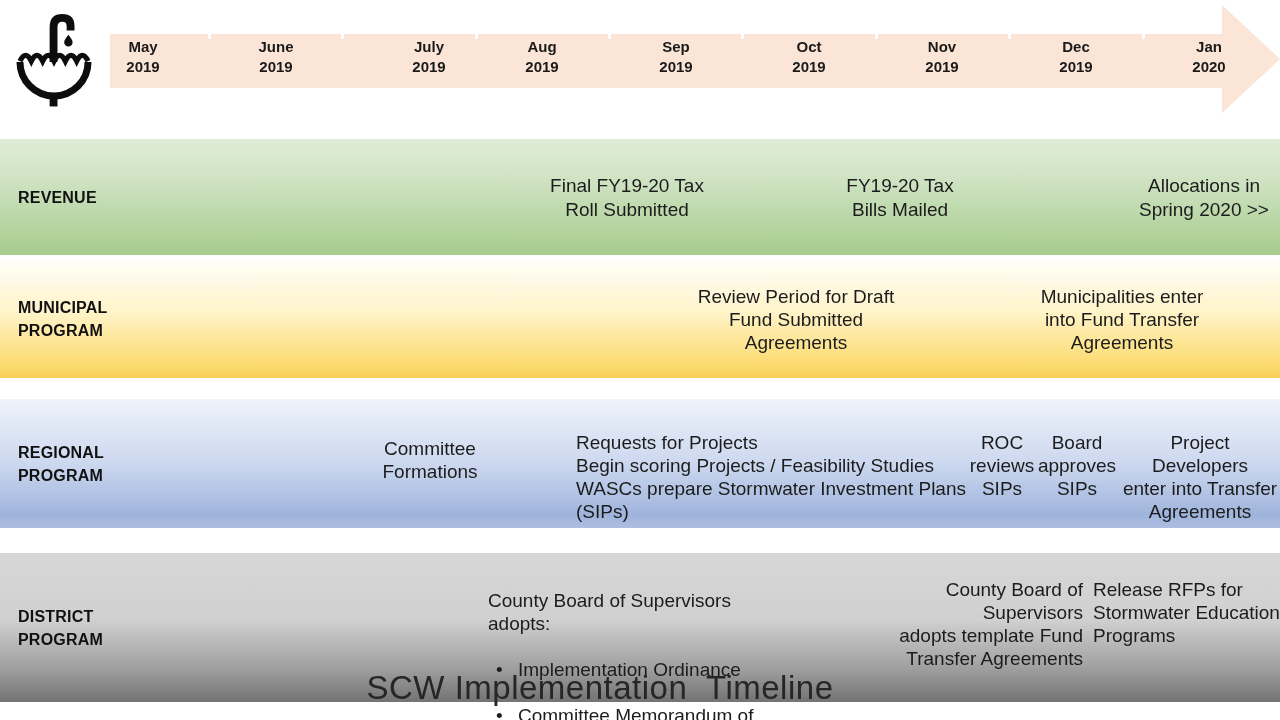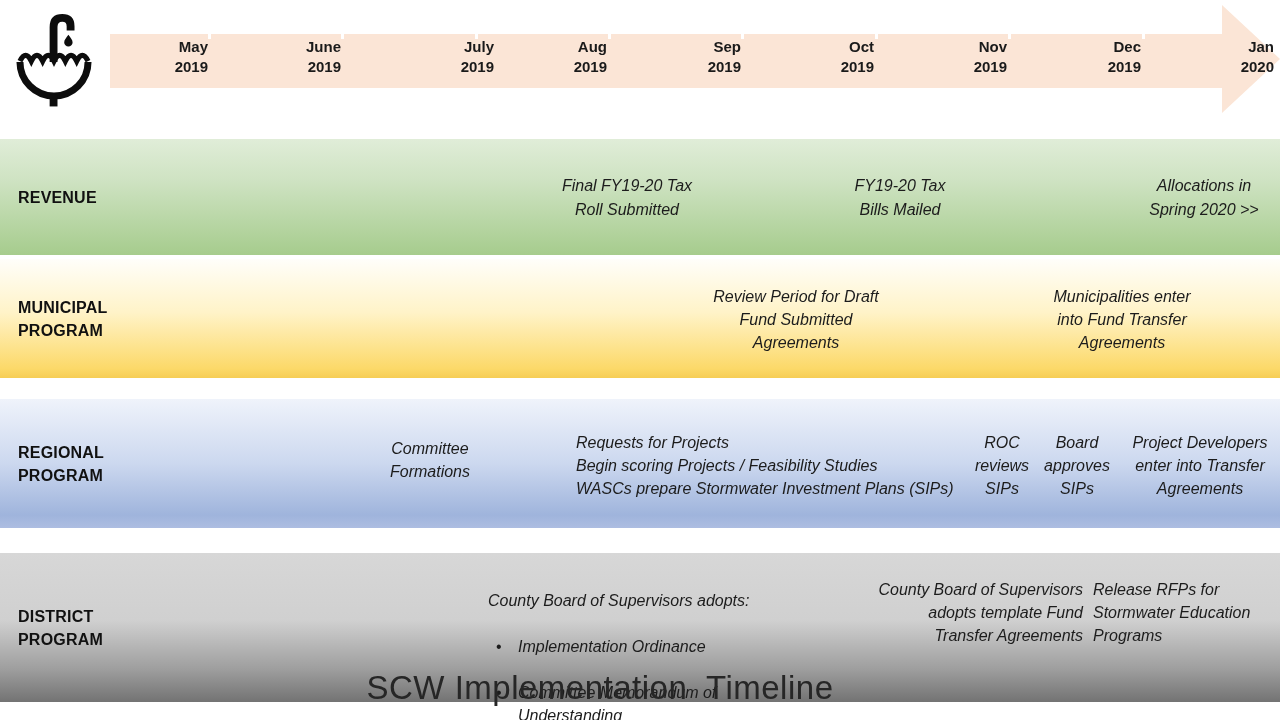--- a/index.html
+++ b/index.html
@@ -8,41 +8,41 @@
 
   
   .logo{position:absolute;left:6px;top:2px;width:96px;height:112px;}
 
   
   .arrow-body{position:absolute;left:110px;top:34px;width:1114px;height:54px;background:#fbe5d6;}
   .arrow-head{position:absolute;left:1222px;top:5px;width:0;height:0;
               border-top:54px solid transparent;border-bottom:54px solid transparent;
               border-left:58px solid #fbe5d6;}
   .notch{position:absolute;top:34px;width:3px;height:5px;background:#ffffff;}
-  .month{position:absolute;top:37px;width:130px;text-align:right;font-weight:bold;
+  .month{position:absolute;top:37px;width:130px;text-align:center;font-weight:bold;
          font-size:15px;line-height:20px;color:#1a1a1a;}
   .month span{display:block;}
 
   
   .band{position:absolute;left:0;width:1280px;}
   .band-revenue{top:126px;height:116px;
     background:linear-gradient(180deg,#e0edd8 0%,#cfe3c3 35%,#a6cc8d 100%);margin-top:13px;}
   .band-municipal{top:259px;height:119px;
     background:linear-gradient(180deg,#fffefa 0%,#fff3c8 45%,#fcd969 92%,#f6cd55 100%);}
   .band-regional{top:399px;height:129px;
     background:linear-gradient(180deg,#eff3fb 0%,#ccd8ef 50%,#9fb4dc 90%,#adbde1 100%);}
   .band-district{top:553px;height:149px;
     background:linear-gradient(180deg,#d7d7d7 0%,#d0d0d0 45%,#9e9e9e 78%,#737373 100%);}
 
   .band-label{position:absolute;left:18px;top:50%;transform:translateY(-50%);
               font-weight:bold;font-size:16px;line-height:23px;color:#111;
               white-space:pre-line;letter-spacing:.2px;}
 
   
-  .ev{position:absolute;font-style:italic;font-size:16px;line-height:23px;
+  .ev{position:absolute;font-size:19px;line-height:23px;
       color:#1c1c1c;white-space:pre-line;}
   .center{text-align:center;}
   .ev-r{top:35px;line-height:24px;}           
 
   
   .r1{left:537px;width:180px;}
   .r2{left:810px;width:180px;}
   .r3{left:1113px;width:182px;}
   
   .m1{left:691px;top:26px;width:210px;}

